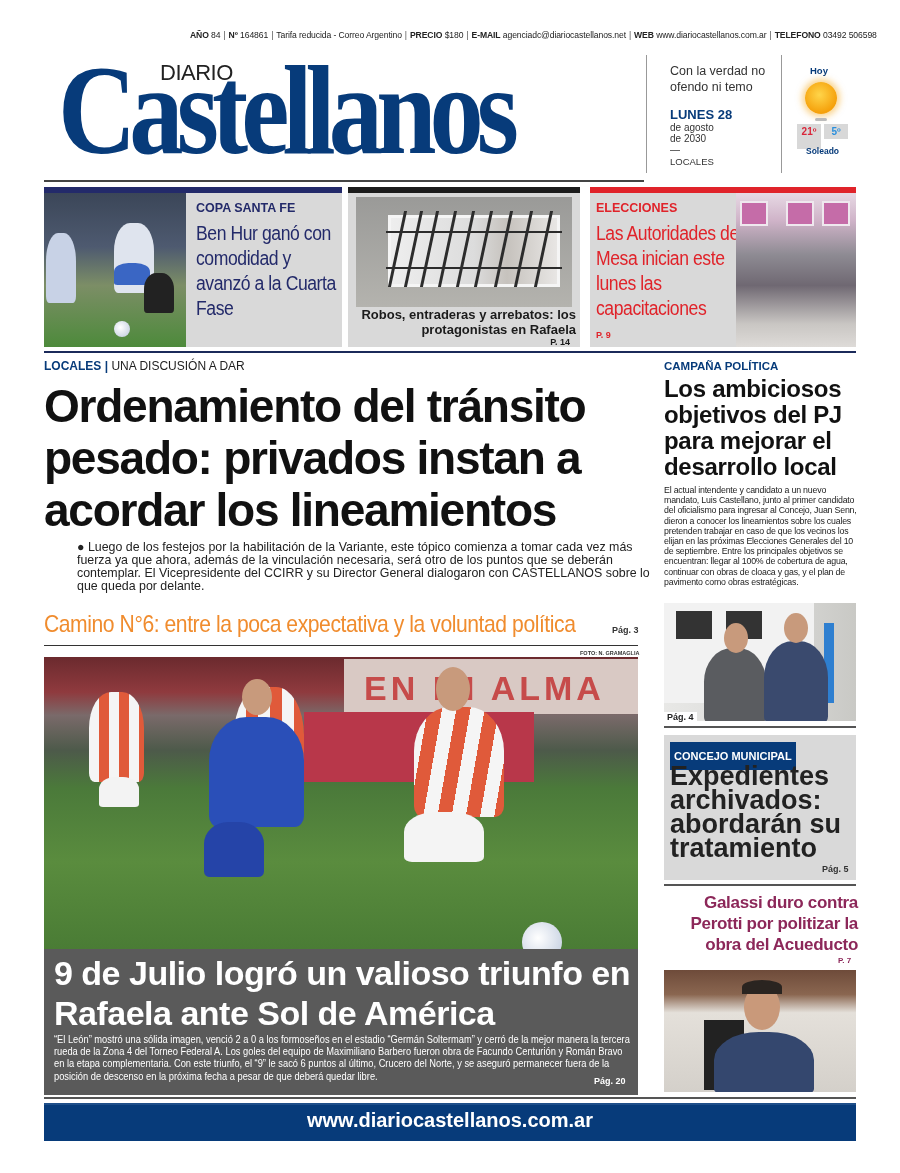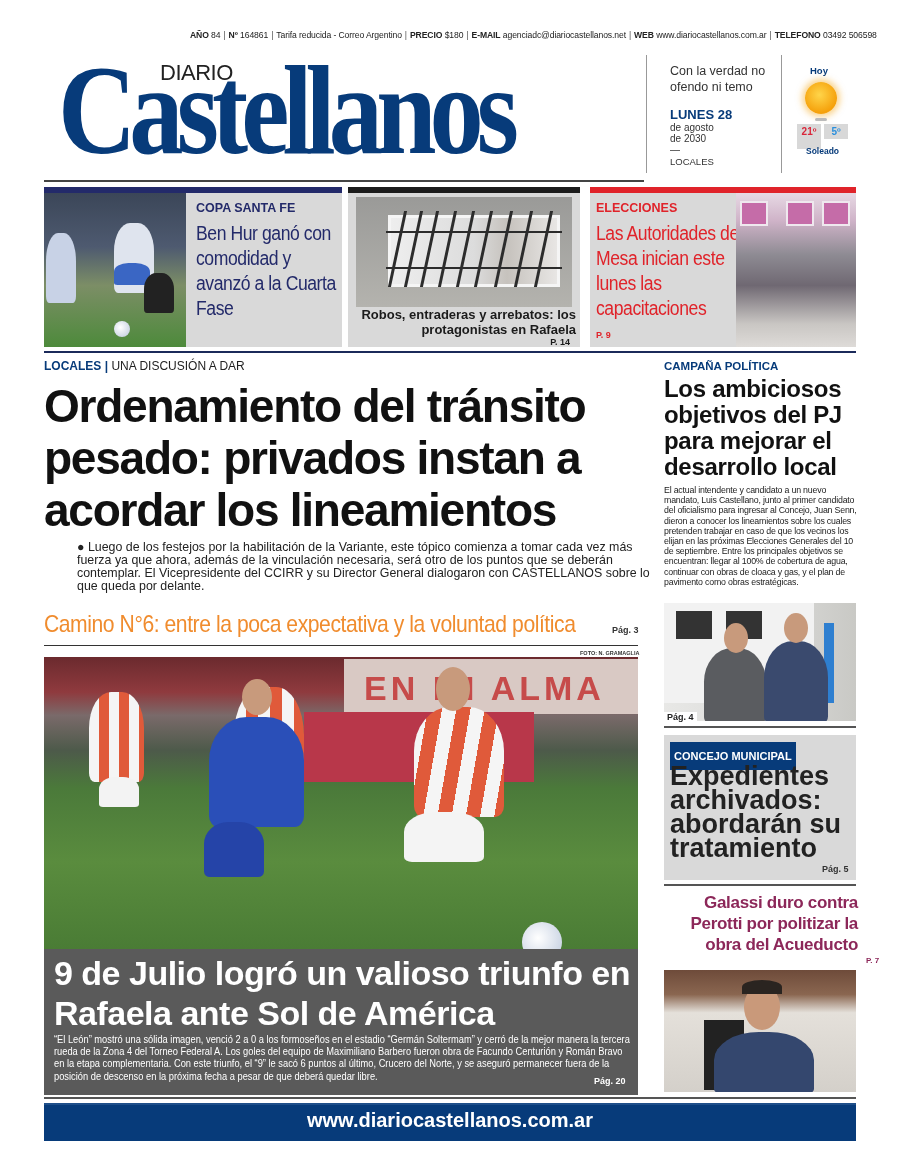--- a/index.html
+++ b/index.html
@@ -86,21 +86,21 @@
   .r-photo-page { left: 664px; top: 712px; font-size: 9px; font-weight: 700; color: #222; background: #fff; padding: 0 3px; }
   .r-rule1 { left: 664px; top: 726px; width: 192px; height: 2px; background: #555; }
 
   .concejo { left: 664px; top: 735px; width: 192px; height: 145px; background: #d9d9d9; }
   .c-kicker { left: 670px; top: 742px; font-size: 11px; font-weight: 700; color: #fff; background: #073b7a; padding: 8px 4px; }
   .c-head { left: 670px; top: 764px; width: 180px; font-size: 27px; font-weight: 700; line-height: 24px; color: #222; }
   .c-page { left: 822px; top: 864px; font-size: 9px; font-weight: 700; color: #333; }
   .r-rule2 { left: 664px; top: 884px; width: 192px; height: 2px; background: #555; }
 
   .g-head { left: 662px; top: 892px; width: 196px; text-align: right; font-size: 17px; font-weight: 700; line-height: 21px; color: #8c2759; letter-spacing: -0.3px; }
-  .g-page { left: 838px; top: 956px; font-size: 8px; font-weight: 700; color: #8c2759; margin-left: 28px; }
+  .g-page { left: 838px; top: 956px; font-size: 8px; font-weight: 700; color: #8c2759; }
   .g-photo { left: 664px; top: 970px; width: 192px; height: 122px; background: linear-gradient(180deg, #6e4b3a 0%, #8a6650 20%, #e4e0da 35%, #d4d0ca 100%); overflow: hidden; }
 
   .bottom-rule { left: 44px; top: 1097px; width: 812px; height: 2px; background: #555; }
   .footer { left: 44px; top: 1103px; width: 812px; height: 38px; background: #073b7a; border-top: 2px solid #1f4f8a; }
   .footer-url { left: 44px; top: 1109px; width: 812px; text-align: center; font-size: 20px; font-weight: 700; color: #fff; }
 </style>
 </head>
 <body>
 
 <div class="abs infobar">

